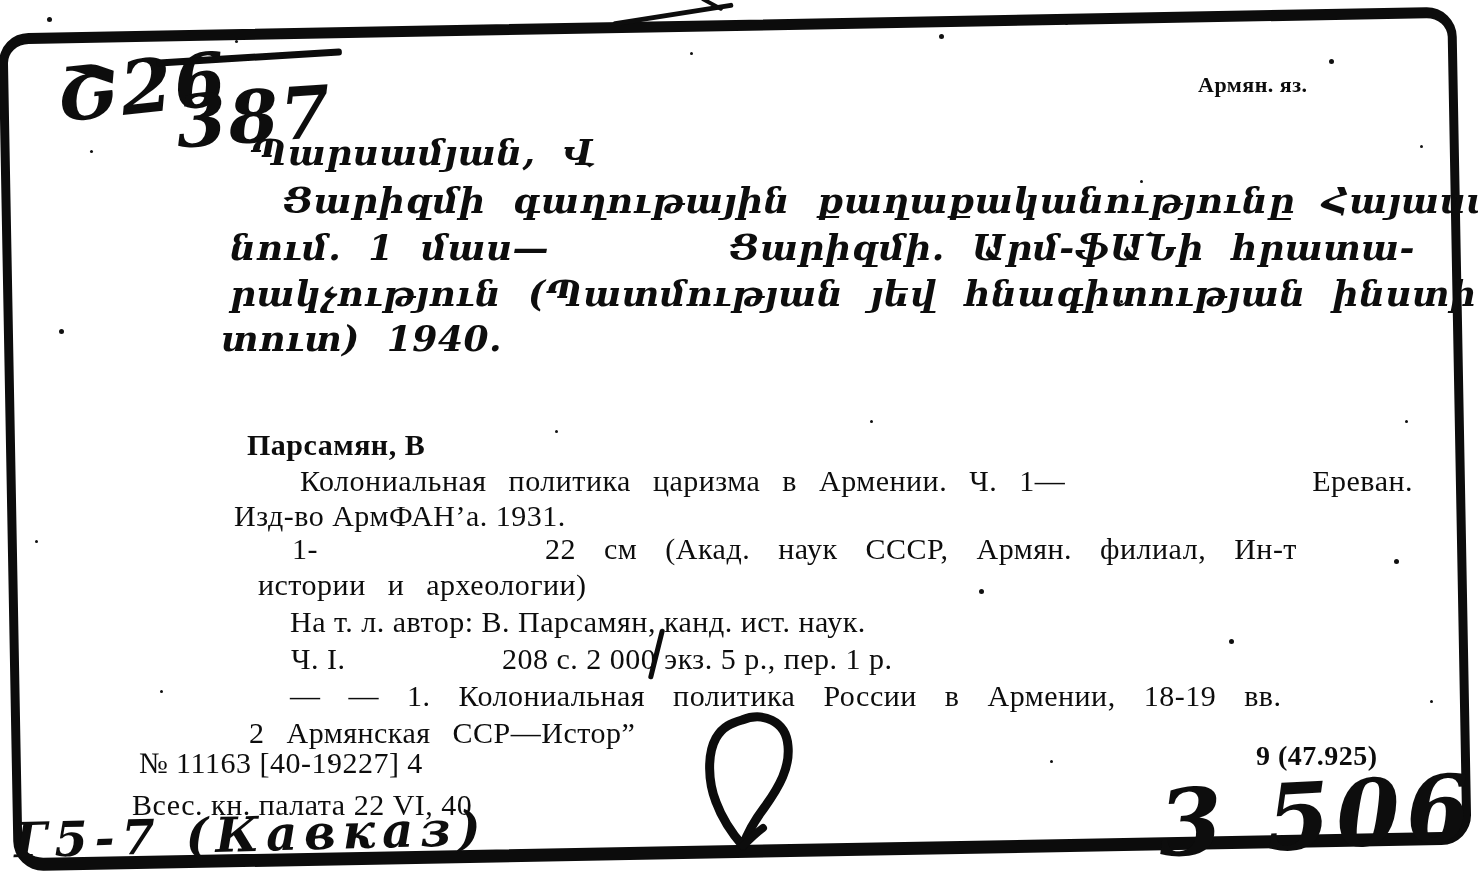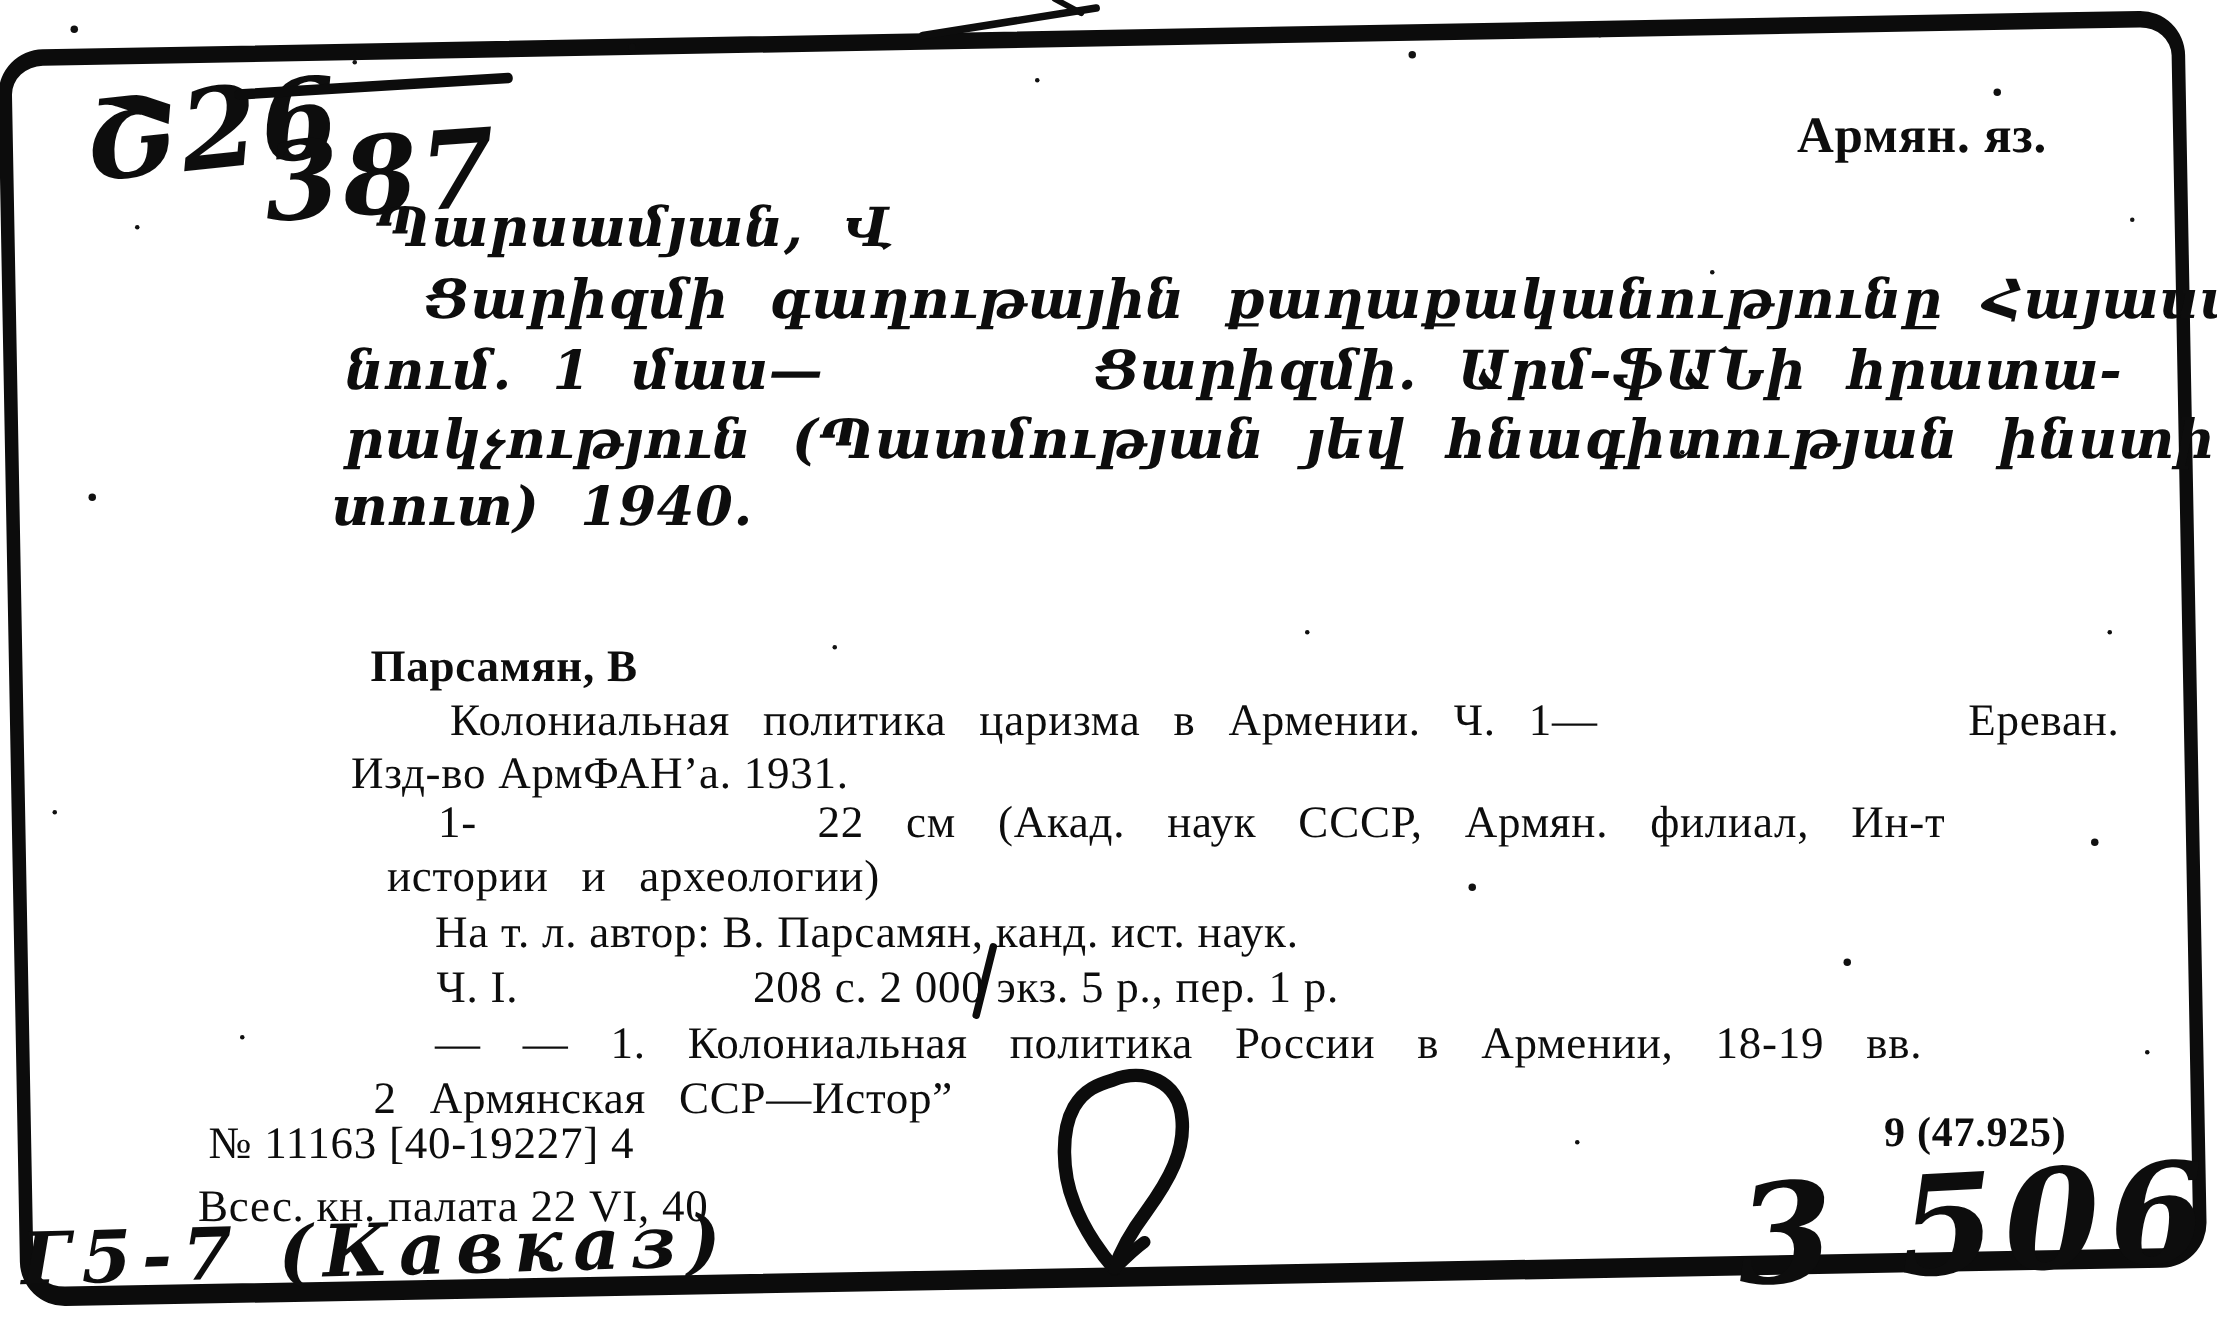--- a/index.html
+++ b/index.html
@@ -33,21 +33,21 @@
   .hw{
     font-family:"DejaVu Serif","DejaVu Sans",serif;
     font-style:italic;font-weight:bold;
   }
   .callnum-a{left:56px;top:44px;font-size:74px;transform:rotate(-6deg);letter-spacing:2px;}
   .callnum-b{left:176px;top:74px;font-size:72px;transform:rotate(-4deg);letter-spacing:2px;}
   .cn-line{
     position:absolute;left:156px;top:54px;width:186px;height:7px;
     background:#0c0c0c;transform:rotate(-3.5deg);border-radius:3px;
   }
-  .langnote{left:1198px;top:72px;font-size:34px;font-weight:bold;}
+  .langnote{left:1198px;top:72px;font-size:22px;font-weight:bold;}
   .hw-number{left:1158px;top:762px;font-size:92px;transform:rotate(-3deg);letter-spacing:6px;}
   .hw-shelf{left:14px;top:806px;font-size:48px;transform:rotate(-1.5deg);letter-spacing:7px;}
   .class-num{left:1256px;top:740px;font-size:28px;font-weight:bold;}
   .loop-svg{position:absolute;left:692px;top:710px;}
   .pen-stroke-top{
     position:absolute;left:612px;top:12px;width:122px;height:5px;
     background:#0d0d0d;transform:rotate(-9deg);border-radius:3px;
   }
   .pen-tick-top{
     position:absolute;left:700px;top:2px;width:24px;height:4px;

